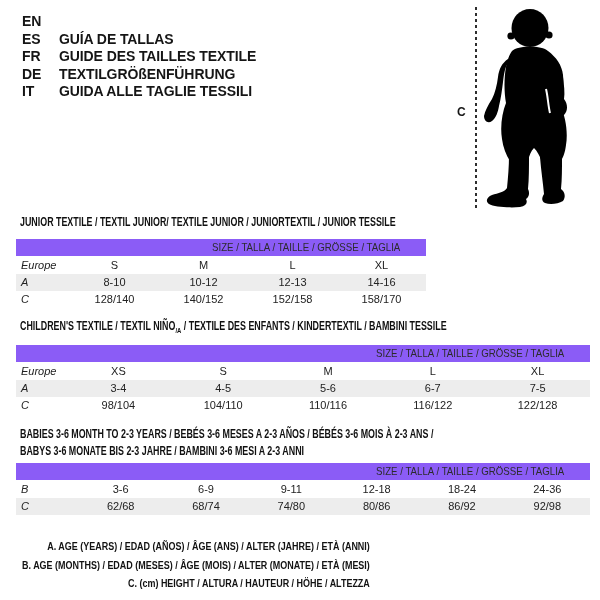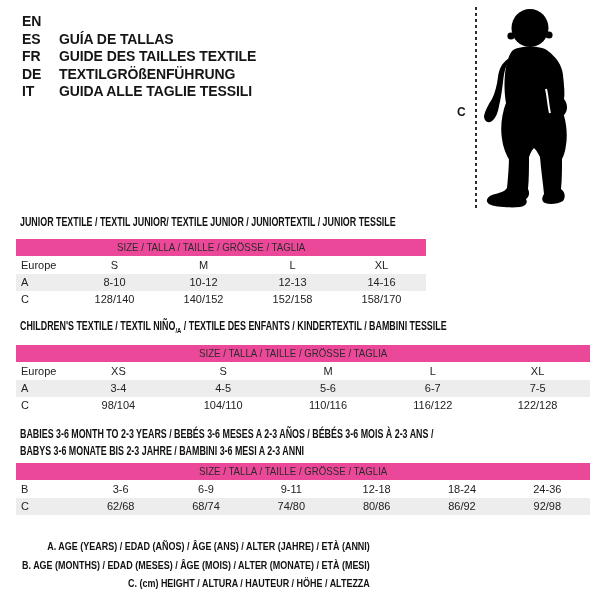--- a/index.html
+++ b/index.html
@@ -26,22 +26,22 @@
     white-space:nowrap;transform:scaleX(0.74);transform-origin:left top;line-height:13px;
   }
   .sec-title .subsc{font-size:8px;position:relative;top:2.5px;}
   .sec-title.two-line div{white-space:nowrap;line-height:17px;}
   
   table.size-table{
     position:absolute;left:16px;border-collapse:collapse;table-layout:fixed;
     font-size:11px;color:#222;
   }
   table.size-table td{height:17px;padding:0;text-align:center;vertical-align:middle;line-height:17px;overflow:hidden;}
-  table.size-table td.lbl{text-align:left;padding-left:5px;}
-  tr.band td{background:#ec4899;border-bottom:1px solid #ffffff;text-align:center;padding-left:5px;color:#2b2b2b;}
+  table.size-table td.lbl{text-align:left;padding-left:5px;font-style:italic;}
+  tr.band td{background:#8b5cf6;border-bottom:1px solid #ffffff;text-align:right;padding-left:5px;color:#2b2b2b;}
   tr.band td span{display:inline-block;transform:scaleX(0.88);transform-origin:left center;white-space:nowrap;}
   tr.shade td{background:#ededed;}
   
   .footnotes{position:absolute;left:22px;top:537px;text-align:right;}
   .footnote{
     font-weight:bold;font-size:11.5px;line-height:18.5px;color:#121212;
     white-space:nowrap;transform:scaleX(0.78);transform-origin:left center;
   }
 </style>
 </head>

